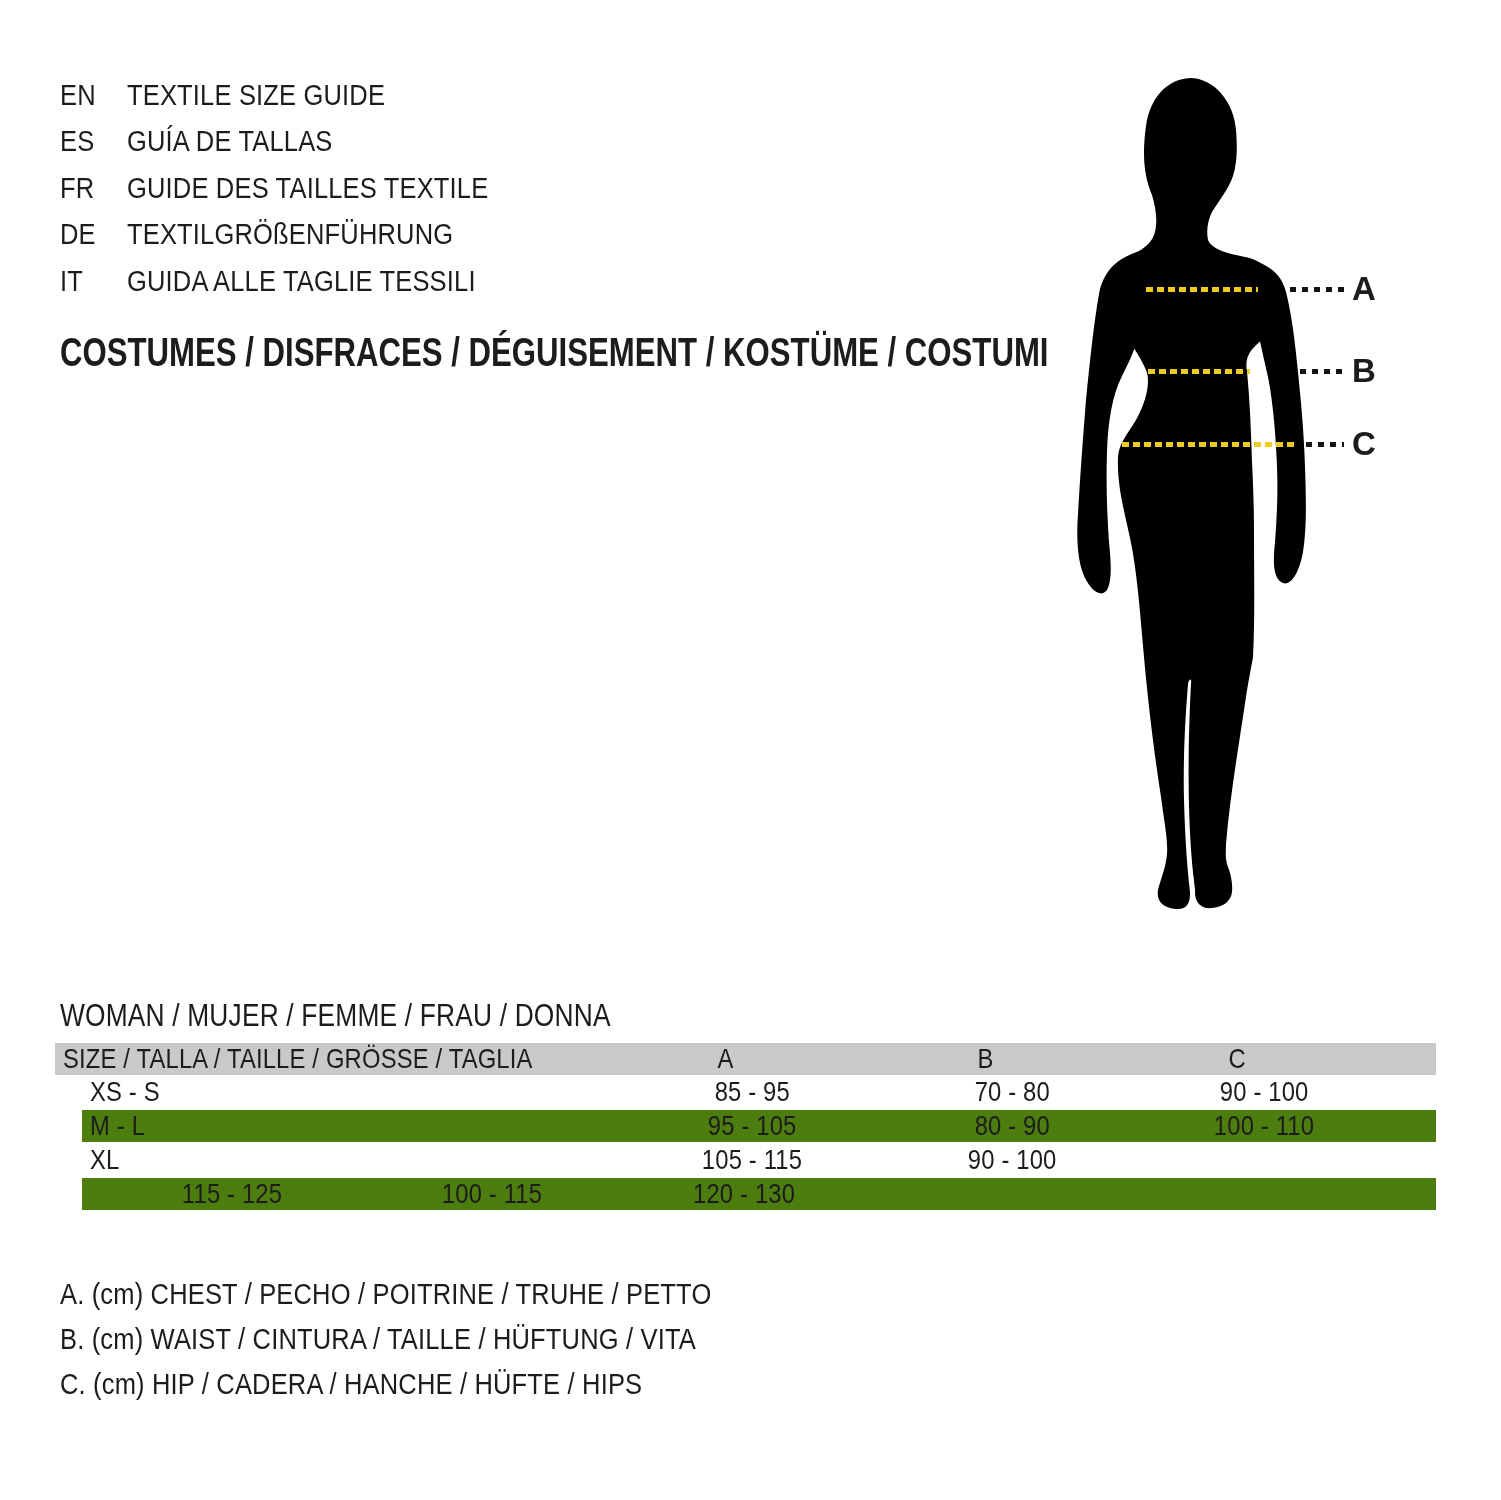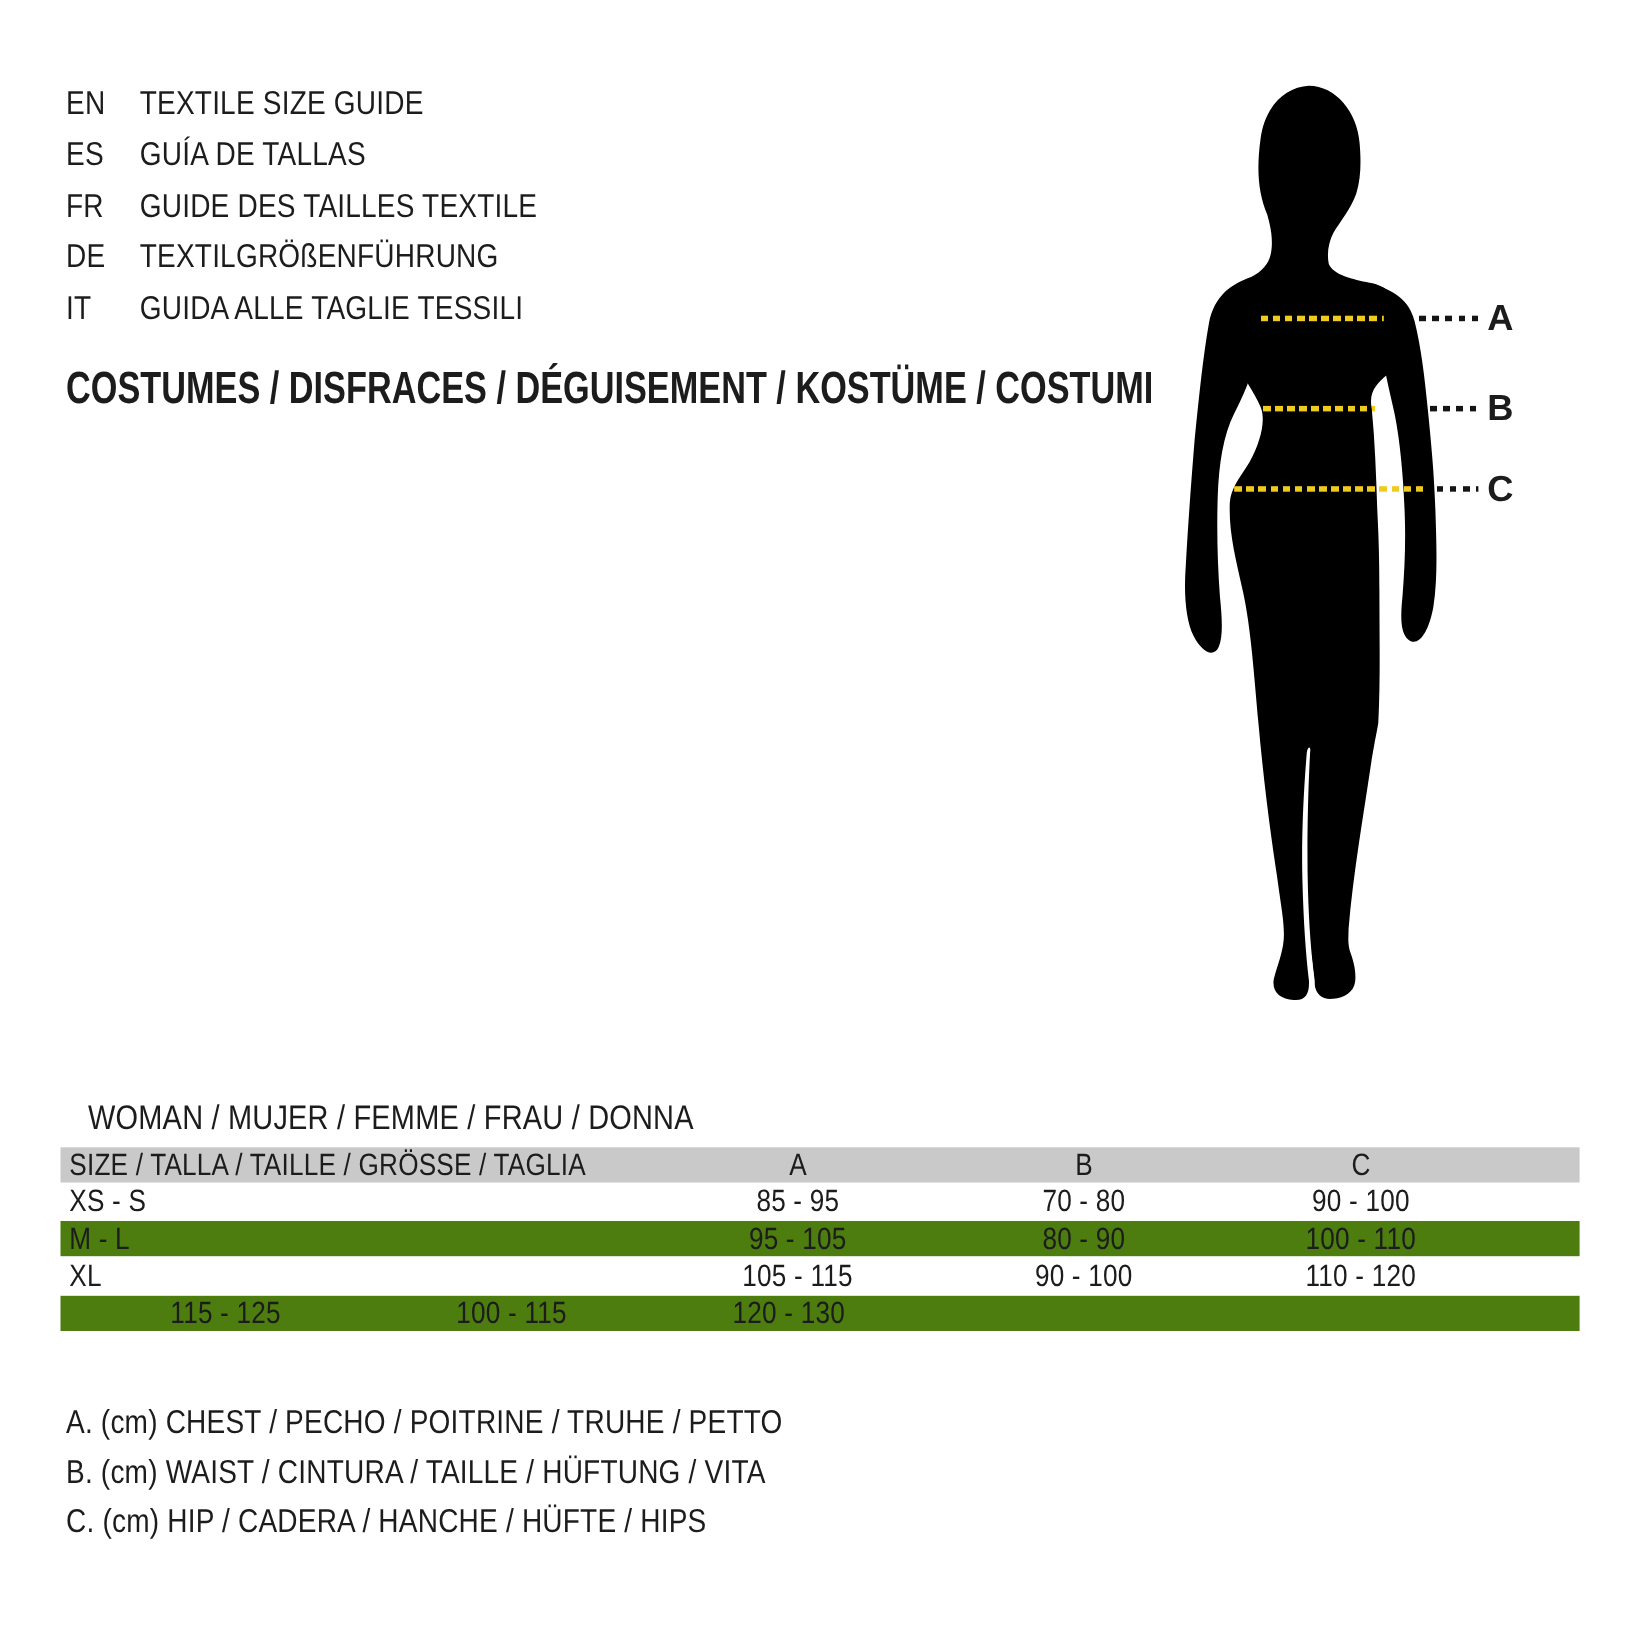--- a/index.html
+++ b/index.html
@@ -26,27 +26,27 @@
   #costumes .cx{transform:scaleX(0.76);letter-spacing:0px;}
 
   
   #figure-wrap{left:1040px;top:72px;width:300px;height:845px;}
   .mline{position:absolute;height:5px;}
   .mline.yellow{background:repeating-linear-gradient(90deg,#f0cb1f 0 7px,transparent 7px 11px);}
   .mline.black{background:repeating-linear-gradient(90deg,#141414 0 6px,transparent 6px 12px);}
   .mlabel{position:absolute;left:1352px;width:46px;font-size:33px;font-weight:700;line-height:36px;}
 
   
-  #woman-heading{left:60px;top:999px;font-size:31px;line-height:33px;margin-left:20px;}
+  #woman-heading{left:60px;top:999px;font-size:31px;line-height:33px;}
 
   
   #size-table{left:55px;top:1043px;width:1381px;}
   .t-row{display:flex;align-items:center;box-sizing:border-box;font-size:28px;}
   .t-row.header{height:32px;background:#c9c9c9;margin-bottom:1px;}
-  .t-row.data{height:32px;margin-bottom:2px;}
+  .t-row.data{height:32px;margin-bottom:2px;margin-left:27px;}
   .t-row.striped{background:#4d7c0f;}
   .c-size{width:520px;box-sizing:border-box;padding-left:8px;text-align:left;}
   .c-a{width:300px;text-align:center;}
   .c-b{width:220px;text-align:center;}
   .c-c{width:285px;text-align:center;}
 
   
   .legend-row{position:absolute;left:60px;font-size:30px;line-height:33px;}
 </style>
 </head>
@@ -194,21 +194,20 @@
       <div class="c-size"><span class="cx">M - L</span></div>
       <div class="c-a"><span class="cxc">95 - 105</span></div>
       <div class="c-b"><span class="cxc">80 - 90</span></div>
       <div class="c-c"><span class="cxc">100 - 110</span></div>
     </div>
 
     <div class="t-row data">
       <div class="c-size"><span class="cx">XL</span></div>
       <div class="c-a"><span class="cxc">105 - 115</span></div>
       <div class="c-b"><span class="cxc">90 - 100</span></div>
-      <div class="c-c"><span class="cxc">110 - 120</span></div>
     </div>
 
     <div class="t-row data striped">
       <div class="c-a"><span class="cxc">115 - 125</span></div>
       <div class="c-b"><span class="cxc">100 - 115</span></div>
       <div class="c-c"><span class="cxc">120 - 130</span></div>
     </div>
   </div>
 
   <div>

